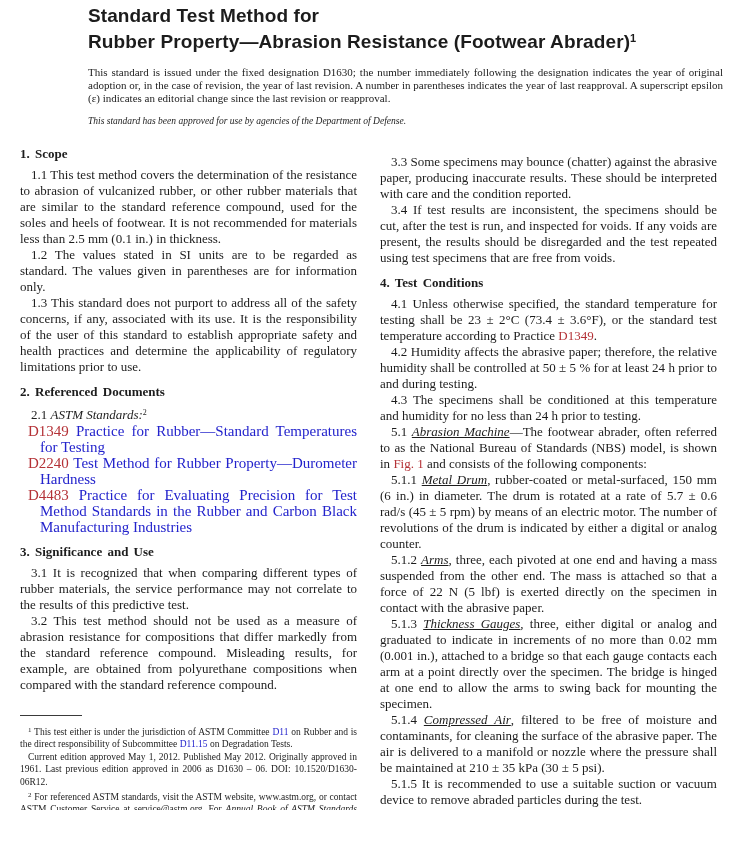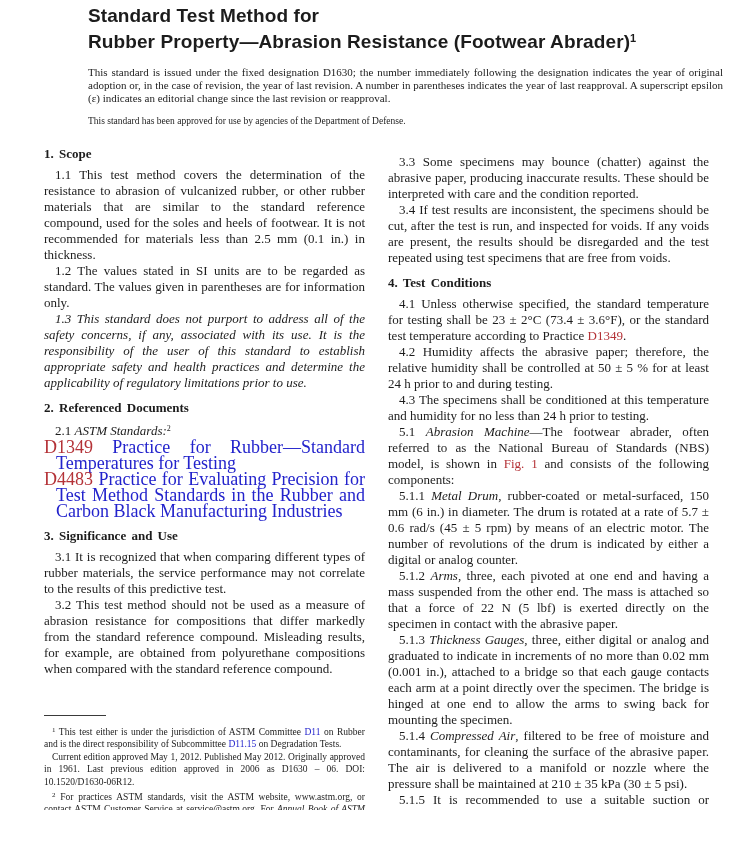--- a/index.html
+++ b/index.html
@@ -32,26 +32,27 @@
     margin-top:13px;
     font-size:11px;
     line-height:13px;
     text-align:justify;
     color:#222;
   }
   .dod{
     margin-top:10px;
     font-size:9.5px;
     line-height:12px;
+    font-style:italic;
   }
   
   .columns{
     display:flex;
     gap:23px;
-    padding:0 44px;
+    padding:0 20px;
     margin-top:17px;
     height:699px;
     overflow:hidden;
   }
   .col{
     width:337px;
     display:flex;
     flex-direction:column;
   }
   h2.sec{
@@ -61,32 +62,33 @@
     margin:9px 0 5px 0;
     word-spacing:2px;
   }
   .col > h2.sec:first-child{margin-top:2px;}
   p.body{
     font-size:13px;
     line-height:16px;
     text-align:justify;
     text-indent:11px;
   }
-  p.italic{font-style:italic;}
-  .term{font-style:italic;}
+  p.italic{}
+  .term{font-style:italic;text-decoration:underline;}
   .ital{font-style:italic;}
   sup.fnmark{font-size:8px;vertical-align:4px;}
   
   p.ref-item{
-    font-size:18px;
+    font-size:15px;
     line-height:16px;
     text-align:justify;
     padding-left:12px;
     text-indent:-12px;
     color:var(--link-blue);
+    margin-left:8px;
   }
   a.red{color:var(--link-red);text-decoration:none;cursor:pointer;font-family:Liberation Serif, serif;}
   a.blue,span.blue-link{color:var(--link-blue);text-decoration:none;cursor:pointer;font-family:Liberation Serif, serif;}
   
   .footnotes{margin-top:auto;padding-bottom:2px;}
   .fn-rule{
     width:62px;height:0;
     border-top:1px solid #3a3a3a;
     margin-bottom:8px;
   }
@@ -117,31 +119,32 @@
 
     <div class="col">
       <h2 class="sec">1. Scope</h2>
       <p class="body">1.1 This test method covers the determination of the resistance to abrasion of vulcanized rubber, or other rubber materials that are similar to the standard reference compound, used for the soles and heels of footwear. It is not recommended for materials less than 2.5 mm (0.1 in.) in thickness.</p>
       <p class="body">1.2 The values stated in SI units are to be regarded as standard. The values given in parentheses are for information only.</p>
       <p class="body italic">1.3 This standard does not purport to address all of the safety concerns, if any, associated with its use. It is the responsibility of the user of this standard to establish appropriate safety and health practices and determine the applicability of regulatory limitations prior to use.</p>
 
       <h2 class="sec">2. Referenced Documents</h2>
       <p class="body"><span>2.1 </span><span class="ital">ASTM Standards:</span><sup class="fnmark">2</sup></p>
       <p class="ref-item"><a class="red">D1349</a><span> Practice for Rubber—Standard Temperatures for Testing</span></p>
+      <p class="ref-item"><a class="red">D2240</a><span> Test Method for Rubber Property—Durometer Hardness</span></p>
       <p class="ref-item"><a class="red">D4483</a><span> Practice for Evaluating Precision for Test Method Standards in the Rubber and Carbon Black Manufacturing Industries</span></p>
 
       <h2 class="sec">3. Significance and Use</h2>
       <p class="body">3.1 It is recognized that when comparing different types of rubber materials, the service performance may not correlate to the results of this predictive test.</p>
       <p class="body">3.2 This test method should not be used as a measure of abrasion resistance for compositions that differ markedly from the standard reference compound. Misleading results, for example, are obtained from polyurethane compositions when compared with the standard reference compound.</p>
 
       <div class="footnotes">
         <div class="fn-rule"></div>
         <p class="footnote"><sup>1</sup><span> This test either is under the jurisdiction of ASTM Committee </span><a class="blue">D11</a><span> on Rubber and is the direct responsibility of Subcommittee </span><a class="blue">D11.15</a><span> on Degradation Tests.</span></p>
         <p class="footnote">Current edition approved May 1, 2012. Published May 2012. Originally approved in 1961. Last previous edition approved in 2006 as D1630 – 06. DOI: 10.1520/D1630-06R12.</p>
-        <p class="footnote"><sup>2</sup><span> For practices ASTM standards, visit the ASTM website, www.astm.org, or contact ASTM Customer Service at service@astm.org. For </span><span class="ital">Annual Book of ASTM Standards</span><span> volume information, refer to the standard’s Document Summary page on the ASTM website.</span></p>
+        <p class="footnote"><sup>2</sup><span> For referenced ASTM standards, visit the ASTM website, www.astm.org, or contact ASTM Customer Service at service@astm.org. For </span><span class="ital">Annual Book of ASTM Standards</span><span> volume information, refer to the standard’s Document Summary page on the ASTM website.</span></p>
       </div>
     </div>
 
     <div class="col">
       <p class="body" style="margin-top:10px">3.3 Some specimens may bounce (chatter) against the abrasive paper, producing inaccurate results. These should be interpreted with care and the condition reported.</p>
       <p class="body">3.4 If test results are inconsistent, the specimens should be cut, after the test is run, and inspected for voids. If any voids are present, the results should be disregarded and the test repeated using test specimens that are free from voids.</p>
 
       <h2 class="sec">4. Test Conditions</h2>
       <p class="body"><span>4.1 Unless otherwise specified, the standard temperature for testing shall be 23 ± 2°C (73.4 ± 3.6°F), or the standard test temperature according to Practice </span><a class="red">D1349</a><span>.</span></p>
       <p class="body">4.2 Humidity affects the abrasive paper; therefore, the relative humidity shall be controlled at 50 ± 5 % for at least 24 h prior to and during testing.</p>

